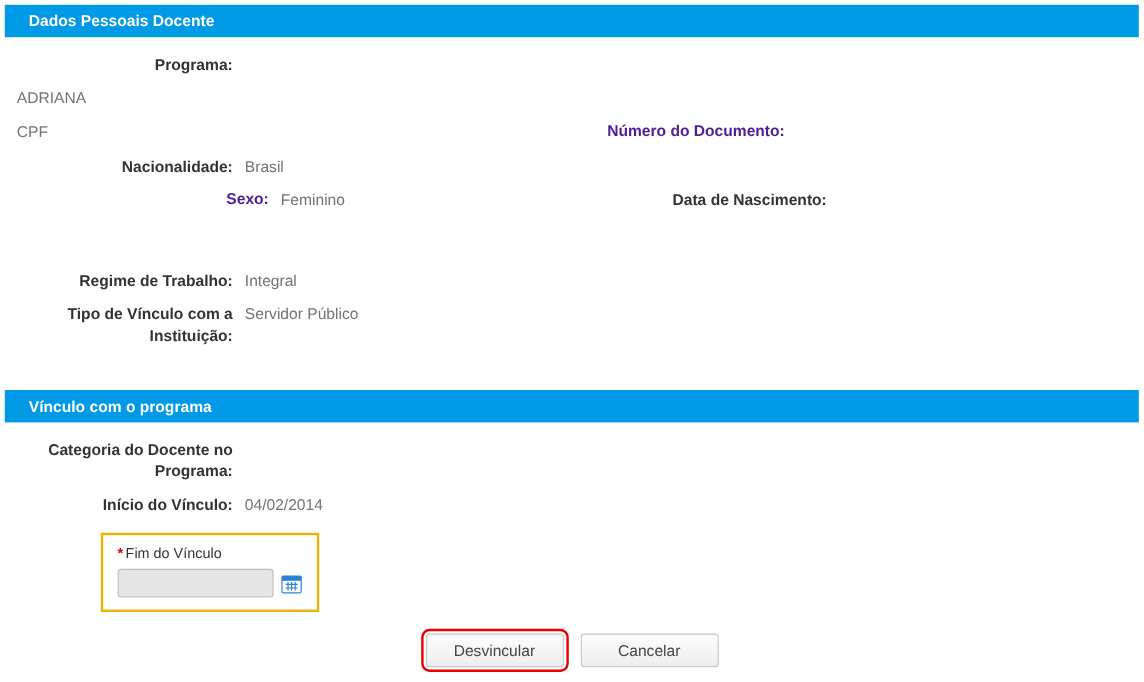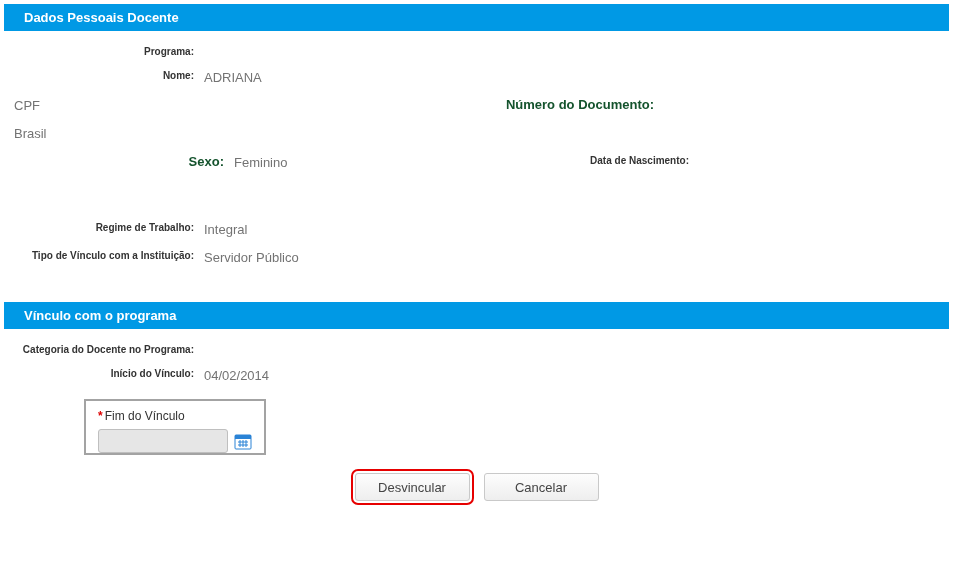--- a/index.html
+++ b/index.html
@@ -43,40 +43,40 @@
     }
     .field-right {
       flex: 1;
     }
     .label {
       width: 190px;
       text-align: right;
       font-weight: bold;
       color: #333;
       padding-right: 10px;
-      font-size: 10px;
+      font-size: 13px;
       line-height: 1.4;
     }
     .value {
       color: #737373;
       font-size: 13px;
       line-height: 1.4;
     }
     .label-r {
       width: 220px;
       text-align: right;
       font-weight: bold;
-      color: #14532d;
+      color: #4c1d95;
       padding-right: 10px;
       font-size: 13px;
     }
     .highlight-box {
-      border: 2px solid #a3a3a3;
+      border: 2px solid #eab308;
       display: inline-block;
-      padding: 8px 12px 0 12px;
+      padding: 8px 12px 10px 12px;
       margin-left: 70px;
       margin-top: 4px;
     }
     .req {
       color: #d00;
       font-weight: bold;
       margin-right: 2px;
     }
     .fim-label {
       font-size: 12px;
@@ -133,37 +133,37 @@
 
     <div class="row">
       <div class="field field-left">
         <div class="label">Programa:</div>
         <div class="value"></div>
       </div>
     </div>
 
     <div class="row">
       <div class="field field-left">
-        <div class="label">Nome:</div>
         <div class="value">ADRIANA</div>
       </div>
     </div>
 
     <div class="row">
       <div class="field field-left">
         <div class="value">CPF</div>
       </div>
       <div class="field field-right">
         <div class="label-r">Número do Documento:</div>
         <div class="value"></div>
       </div>
     </div>
 
     <div class="row">
       <div class="field field-left">
+        <div class="label">Nacionalidade:</div>
         <div class="value">Brasil</div>
       </div>
     </div>
 
     <div class="row">
       <div class="field field-right">
         <div class="label-r">Sexo:</div>
         <div class="value">Feminino</div>
       </div>
       <div class="field field-left">

